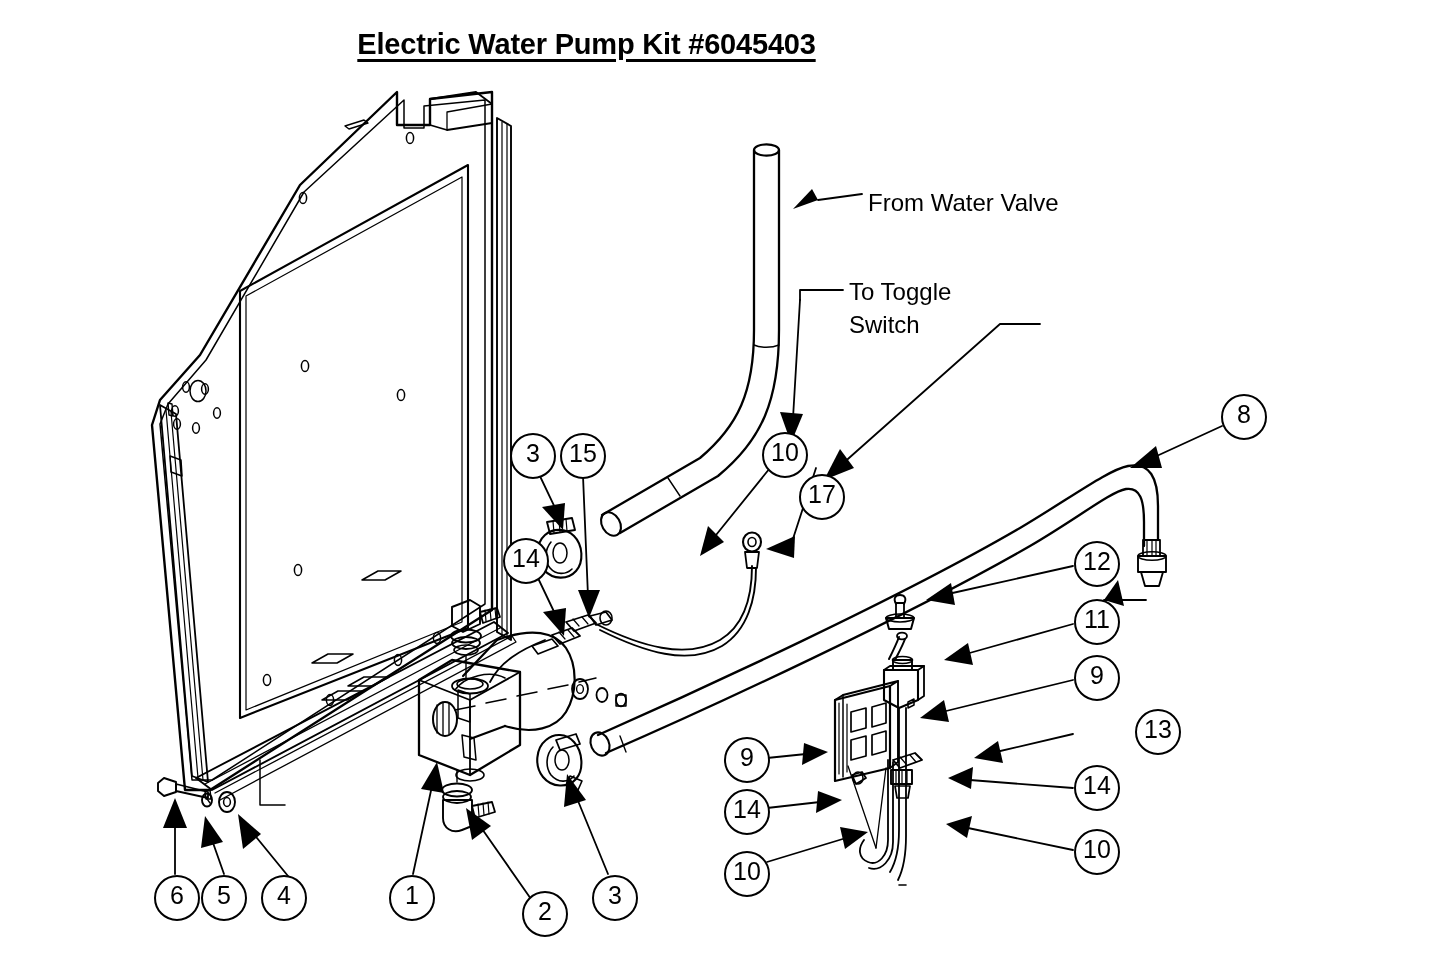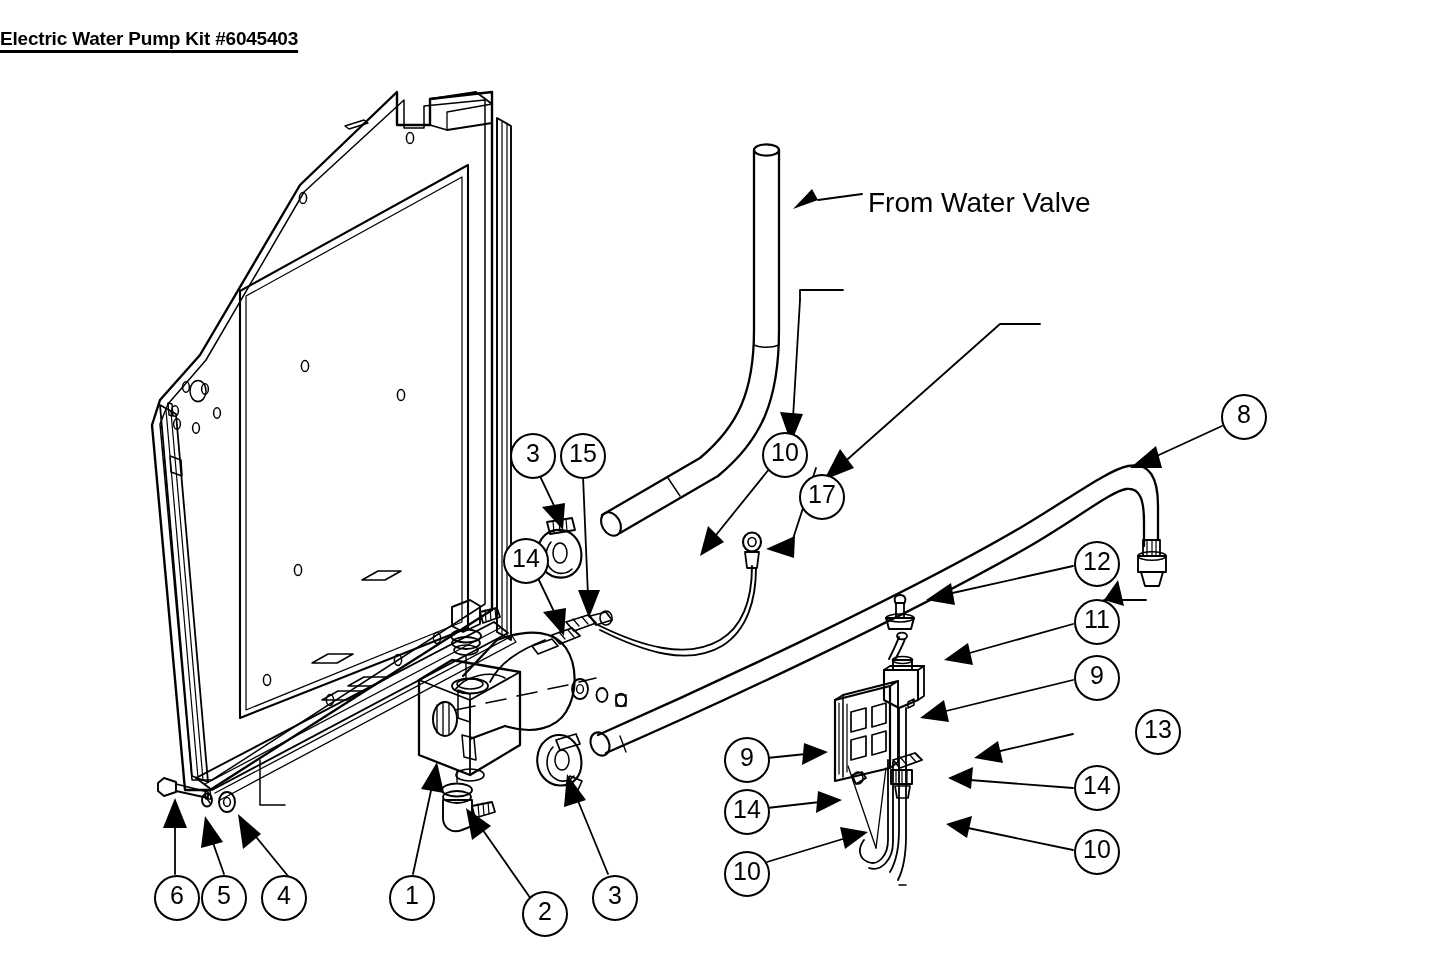--- a/index.html
+++ b/index.html
@@ -16,35 +16,36 @@
     width: 1445px;
     height: 976px;
     background: #ffffff;
     overflow: hidden;
   }
   #diagram-title {
     position: absolute;
     left: 0;
     top: 28px;
     width: 1173px;
-    font-size: 19px;
+    text-align: center;
+    font-size: 29px;
     font-weight: bold;
     letter-spacing: -0.2px;
     text-decoration: underline;
     text-underline-offset: 5px;
     text-decoration-thickness: 3px;
   }
   #art {
     position: absolute;
     left: 0;
     top: 0;
   }
   .lbl {
     position: absolute;
-    font-size: 28px;
+    font-size: 24px;
     line-height: 33px;
     white-space: pre;
     color: #000;
   }
   .callout {
     position: absolute;
     width: 42px;
     height: 42px;
     margin-left: -21px;
     margin-top: -21px;
@@ -421,13 +422,15 @@
       <div class="callout" style="left: 745px; top: 872px;">10</div>
       <div class="callout" style="left: 175px; top: 896px;">6</div>
       <div class="callout" style="left: 222px; top: 896px;">5</div>
       <div class="callout" style="left: 282px; top: 896px;">4</div>
       <div class="callout" style="left: 410px; top: 896px;">1</div>
       <div class="callout" style="left: 543px; top: 912px;">2</div>
       <div class="callout" style="left: 613px; top: 896px;">3</div>
     </div>
 
 <div class="lbl" style="left: 868px; top: 186px;">From Water Valve</div>
+    <div class="lbl" style="left: 849px; top: 275px;">To Toggle
+Switch</div>
   </div>
 
 </body></html>

